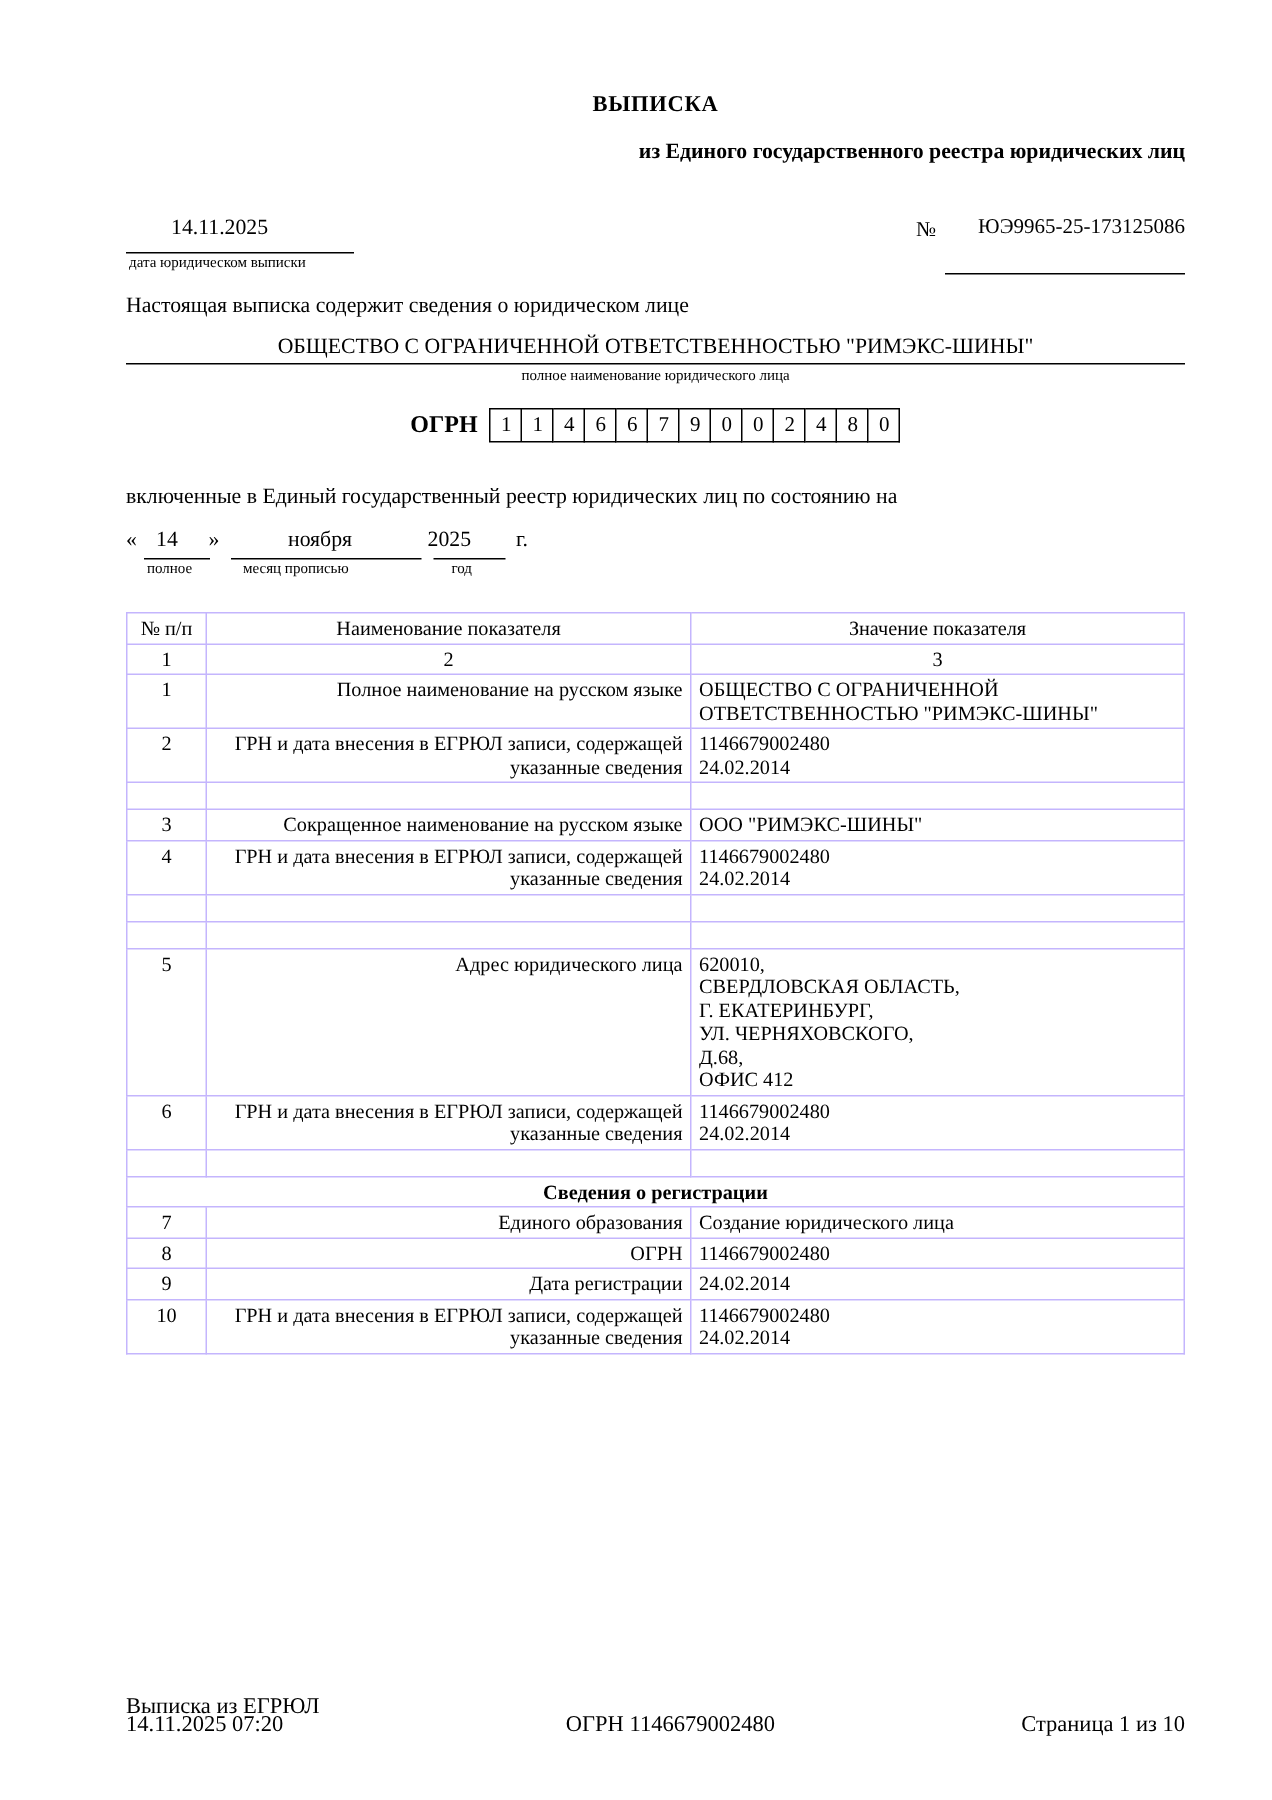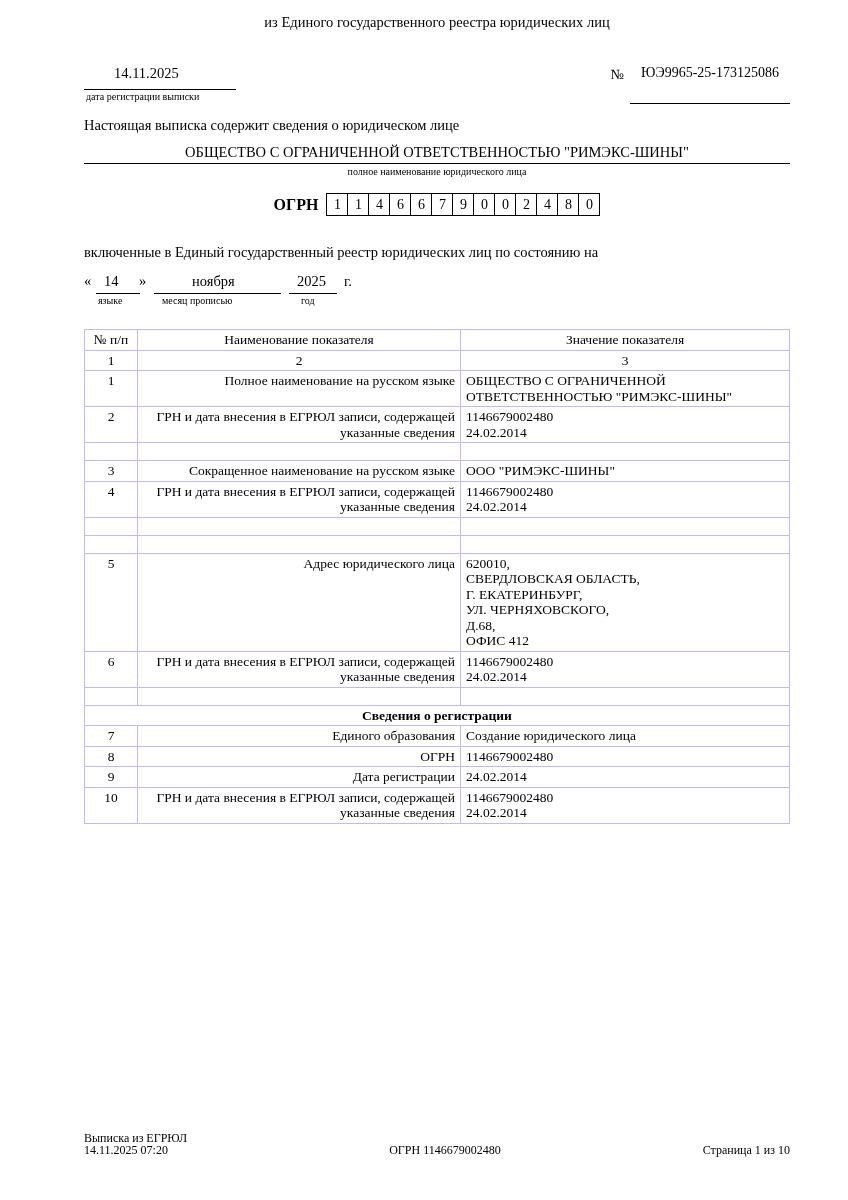--- a/index.html
+++ b/index.html
@@ -26,22 +26,22 @@
   }
 
   .title1 {
     text-align: center;
     font-weight: bold;
     font-size: 15px;
     margin-top: 62px;
     letter-spacing: 0.5px;
   }
   .title2 {
-    text-align: center;
-    font-weight: normal;
+    text-align: right;
+    font-weight: bold;
     font-size: 14.5px;
     margin-top: 14px;
   }
 
   .daterow {
     position: relative;
     margin-top: 34px;
     height: 46px;
   }
   .date-val {
@@ -67,21 +67,21 @@
     position: absolute;
     right: 166px;
     top: 2px;
     font-size: 14px;
   }
   .num-val {
     position: absolute;
     right: 0;
     top: 0;
     width: 160px;
-    text-align: center;
+    text-align: right;
     font-size: 14px;
     line-height: 16px;
   }
   .num-line {
     position: absolute;
     right: 0;
     top: 38px;
     width: 160px;
     border-bottom: 1px solid #000;
   }
@@ -139,21 +139,21 @@
   .dateline2 {
     position: relative;
     margin-top: 12px;
     height: 38px;
     font-size: 14.5px;
   }
   .dl-q1 { position: absolute; left: 0; top: 0; }
   .dl-day { position: absolute; left: 20px; top: 0; }
   .dl-q2 { position: absolute; left: 55px; top: 0; }
   .dl-month { position: absolute; left: 108px; top: 0; }
-  .dl-year { position: absolute; left: 213px; top: 0; }
+  .dl-year { position: absolute; left: 201px; top: 0; }
   .dl-g { position: absolute; left: 260px; top: 0; }
   .ul1 { position: absolute; left: 12px; top: 20px; width: 44px; border-bottom: 1px solid #000; }
   .ul2 { position: absolute; left: 70px; top: 20px; width: 127px; border-bottom: 1px solid #000; }
   .ul3 { position: absolute; left: 205px; top: 20px; width: 48px; border-bottom: 1px solid #000; }
   .cap1 { position: absolute; left: 14px; top: 22px; font-size: 10px; }
   .cap2 { position: absolute; left: 78px; top: 22px; font-size: 10px; }
   .cap3 { position: absolute; left: 217px; top: 22px; font-size: 10px; }
 
   table.main {
     margin-top: 18px;
@@ -172,42 +172,43 @@
   .c3 { width: 330px; }
   .hdr { text-align: center; font-weight: normal; }
   .section { text-align: center; font-weight: bold; }
   .blank td { height: 13px; }
 
   .footer {
     position: absolute;
     left: 84px;
     right: 58px;
     bottom: 44px;
-    font-size: 12px;
+    font-size: 15px;
     display: flex;
     justify-content: space-between;
     align-items: flex-end;
   }
   .footer .fl { line-height: 12px; }
   .footer .fc { line-height: 12px; }
   .footer .fr { line-height: 12px; }
   .nowrap { white-space: pre-line; }
 </style>
 </head>
 <body>
 
 <div class="page">
   <div class="inner">
 
+    <div class="title1">ВЫПИСКА</div>
     <div class="title2">из Единого государственного реестра юридических лиц</div>
 
     <div class="daterow">
       <div class="date-val">14.11.2025</div>
       <div class="date-line"></div>
-      <div class="date-cap">дата регистрации выписки</div>
+      <div class="date-cap">дата юридическом выписки</div>
       <div class="numlabel">№</div>
       <div class="num-val">ЮЭ9965-25-173125086</div>
       <div class="num-line"></div>
     </div>
 
     <div class="contains">Настоящая выписка содержит сведения о юридическом лице</div>
 
     <div class="fullname-box">ОБЩЕСТВО С ОГРАНИЧЕННОЙ ОТВЕТСТВЕННОСТЬЮ "РИМЭКС-ШИНЫ"</div>
     <div class="fullname-cap">полное наименование юридического лица</div>
 
@@ -235,21 +236,21 @@
     <div class="dateline2">
       <span class="dl-q1">«</span>
       <span class="dl-day">14</span>
       <span class="dl-q2">»</span>
       <span class="dl-month">ноября</span>
       <span class="dl-year">2025</span>
       <span class="dl-g">г.</span>
       <span class="ul1"></span>
       <span class="ul2"></span>
       <span class="ul3"></span>
-      <span class="cap1">языке</span>
+      <span class="cap1">полное</span>
       <span class="cap2">месяц прописью</span>
       <span class="cap3">год</span>
     </div>
 
     <table class="main">
       <tbody id="table-body">
           <tr>
             <td class="c1 hdr">№ п/п</td>
             <td class="c2 hdr">Наименование показателя</td>
             <td class="c3 hdr">Значение показателя</td>

